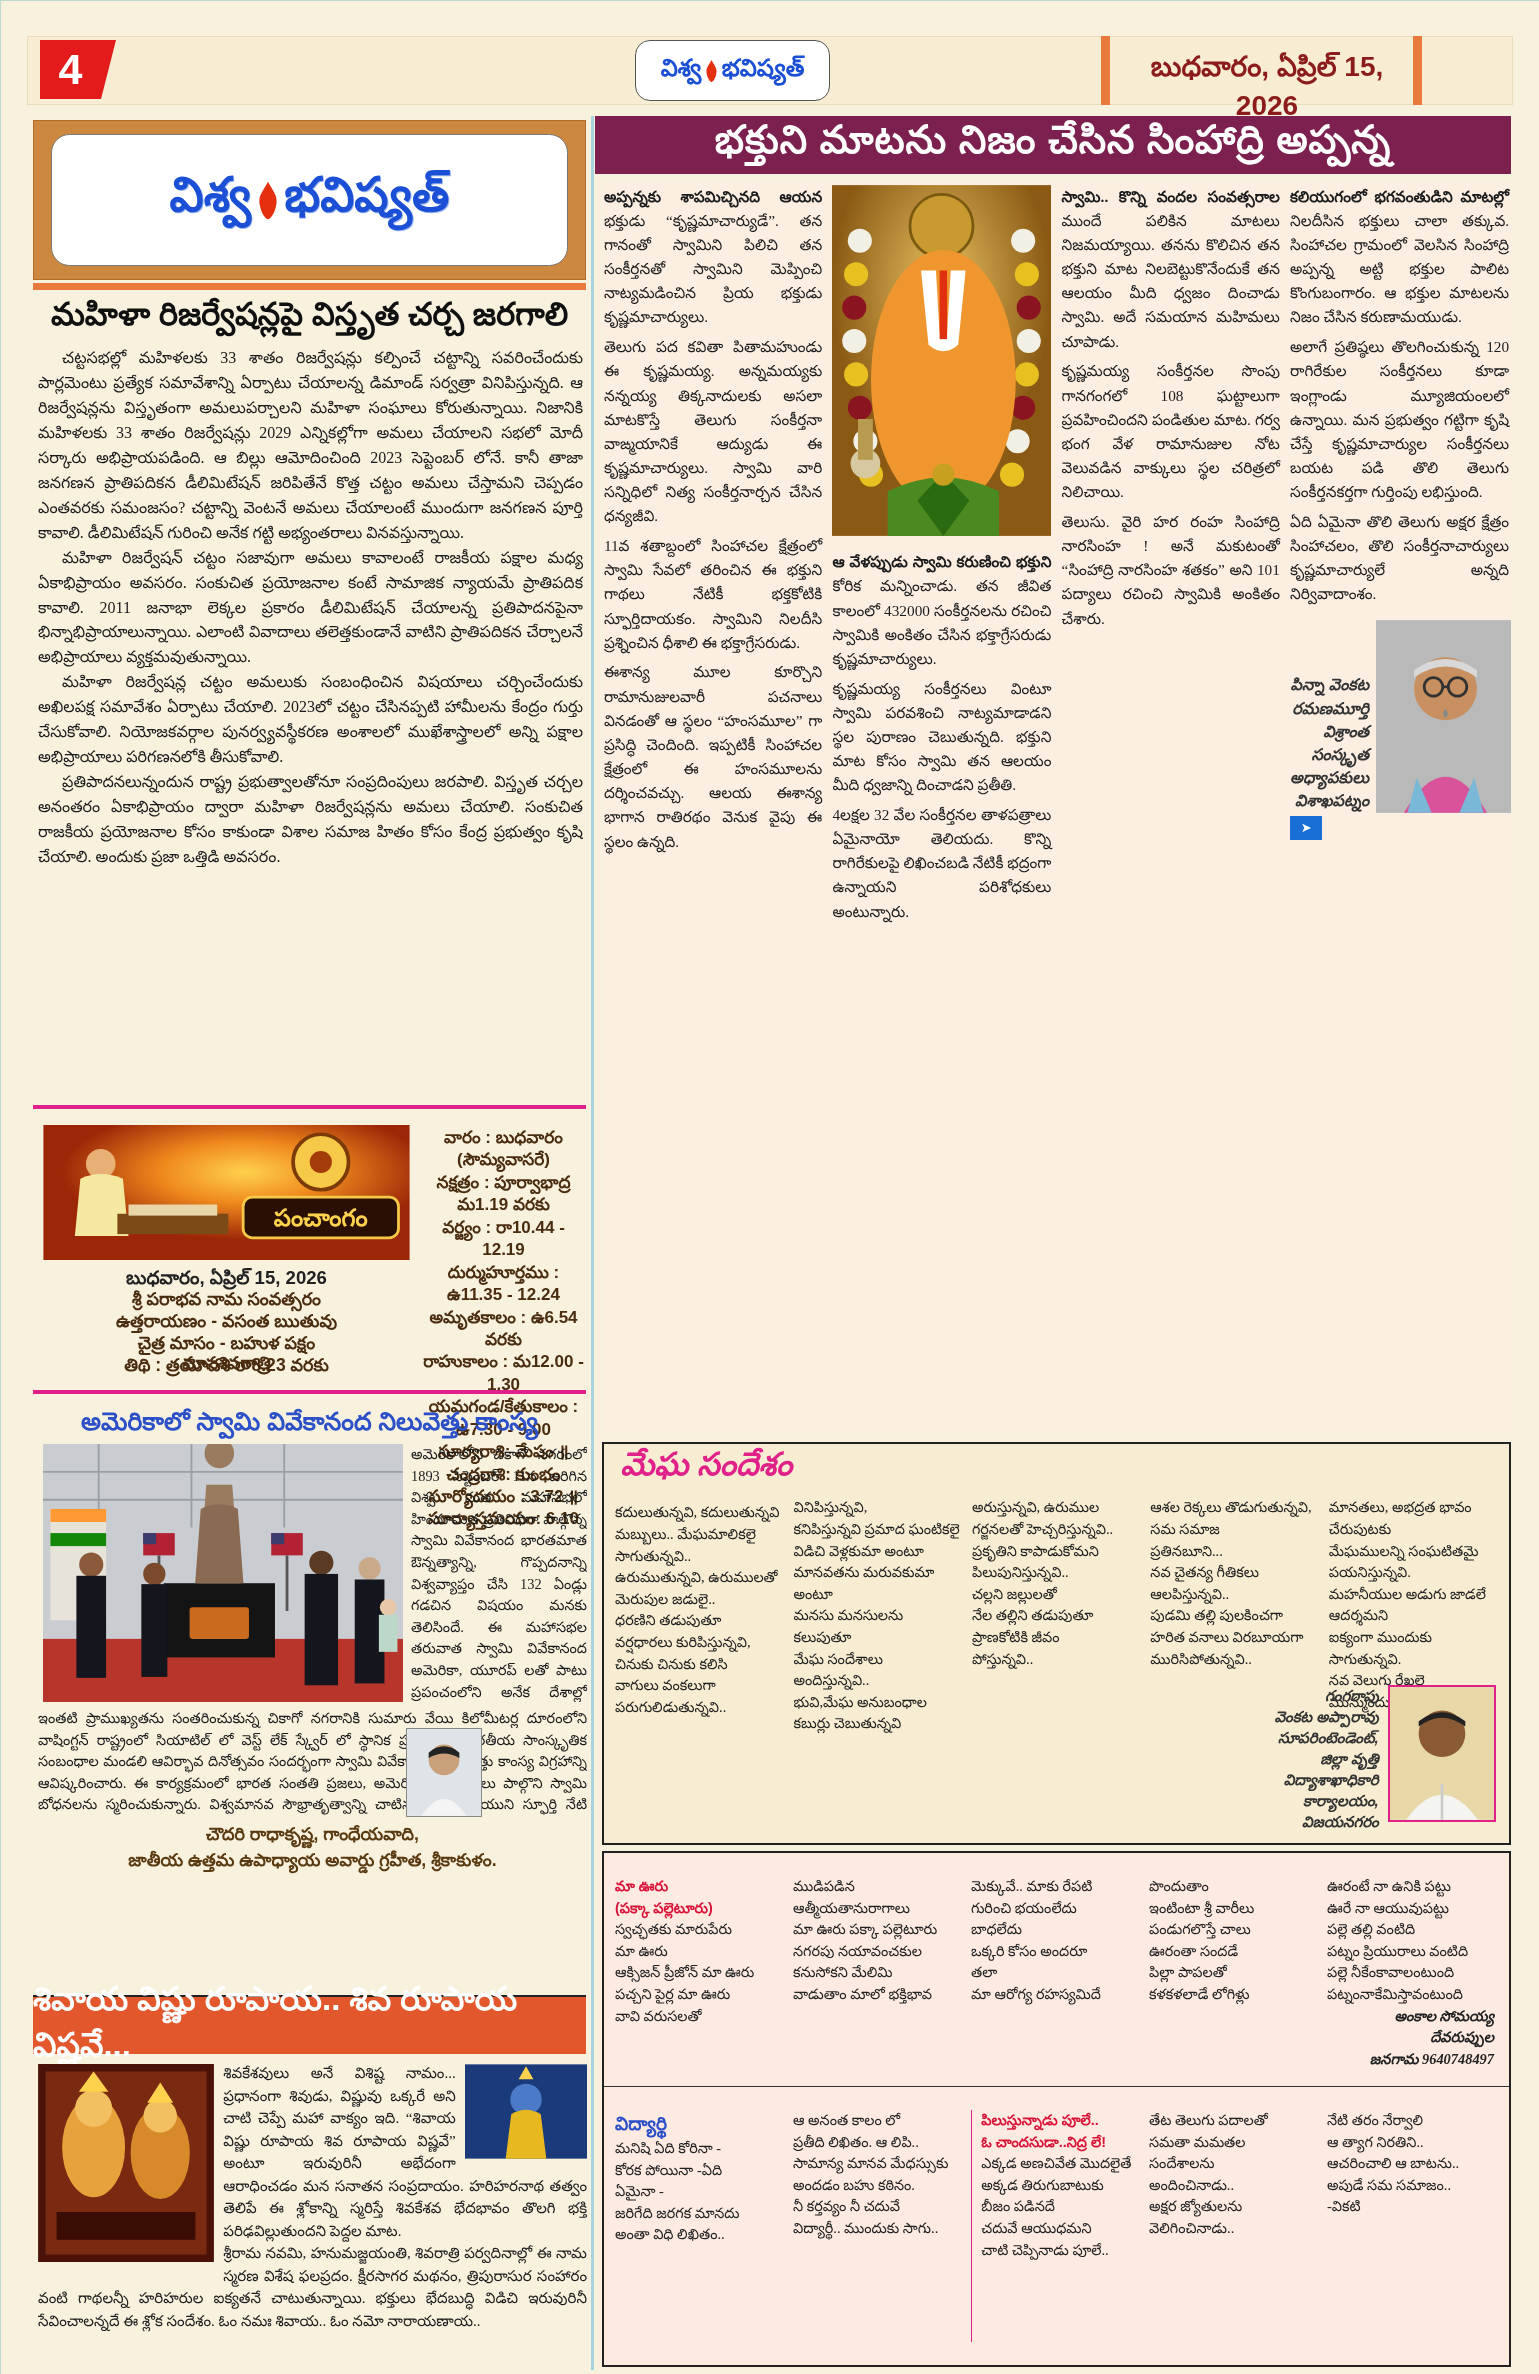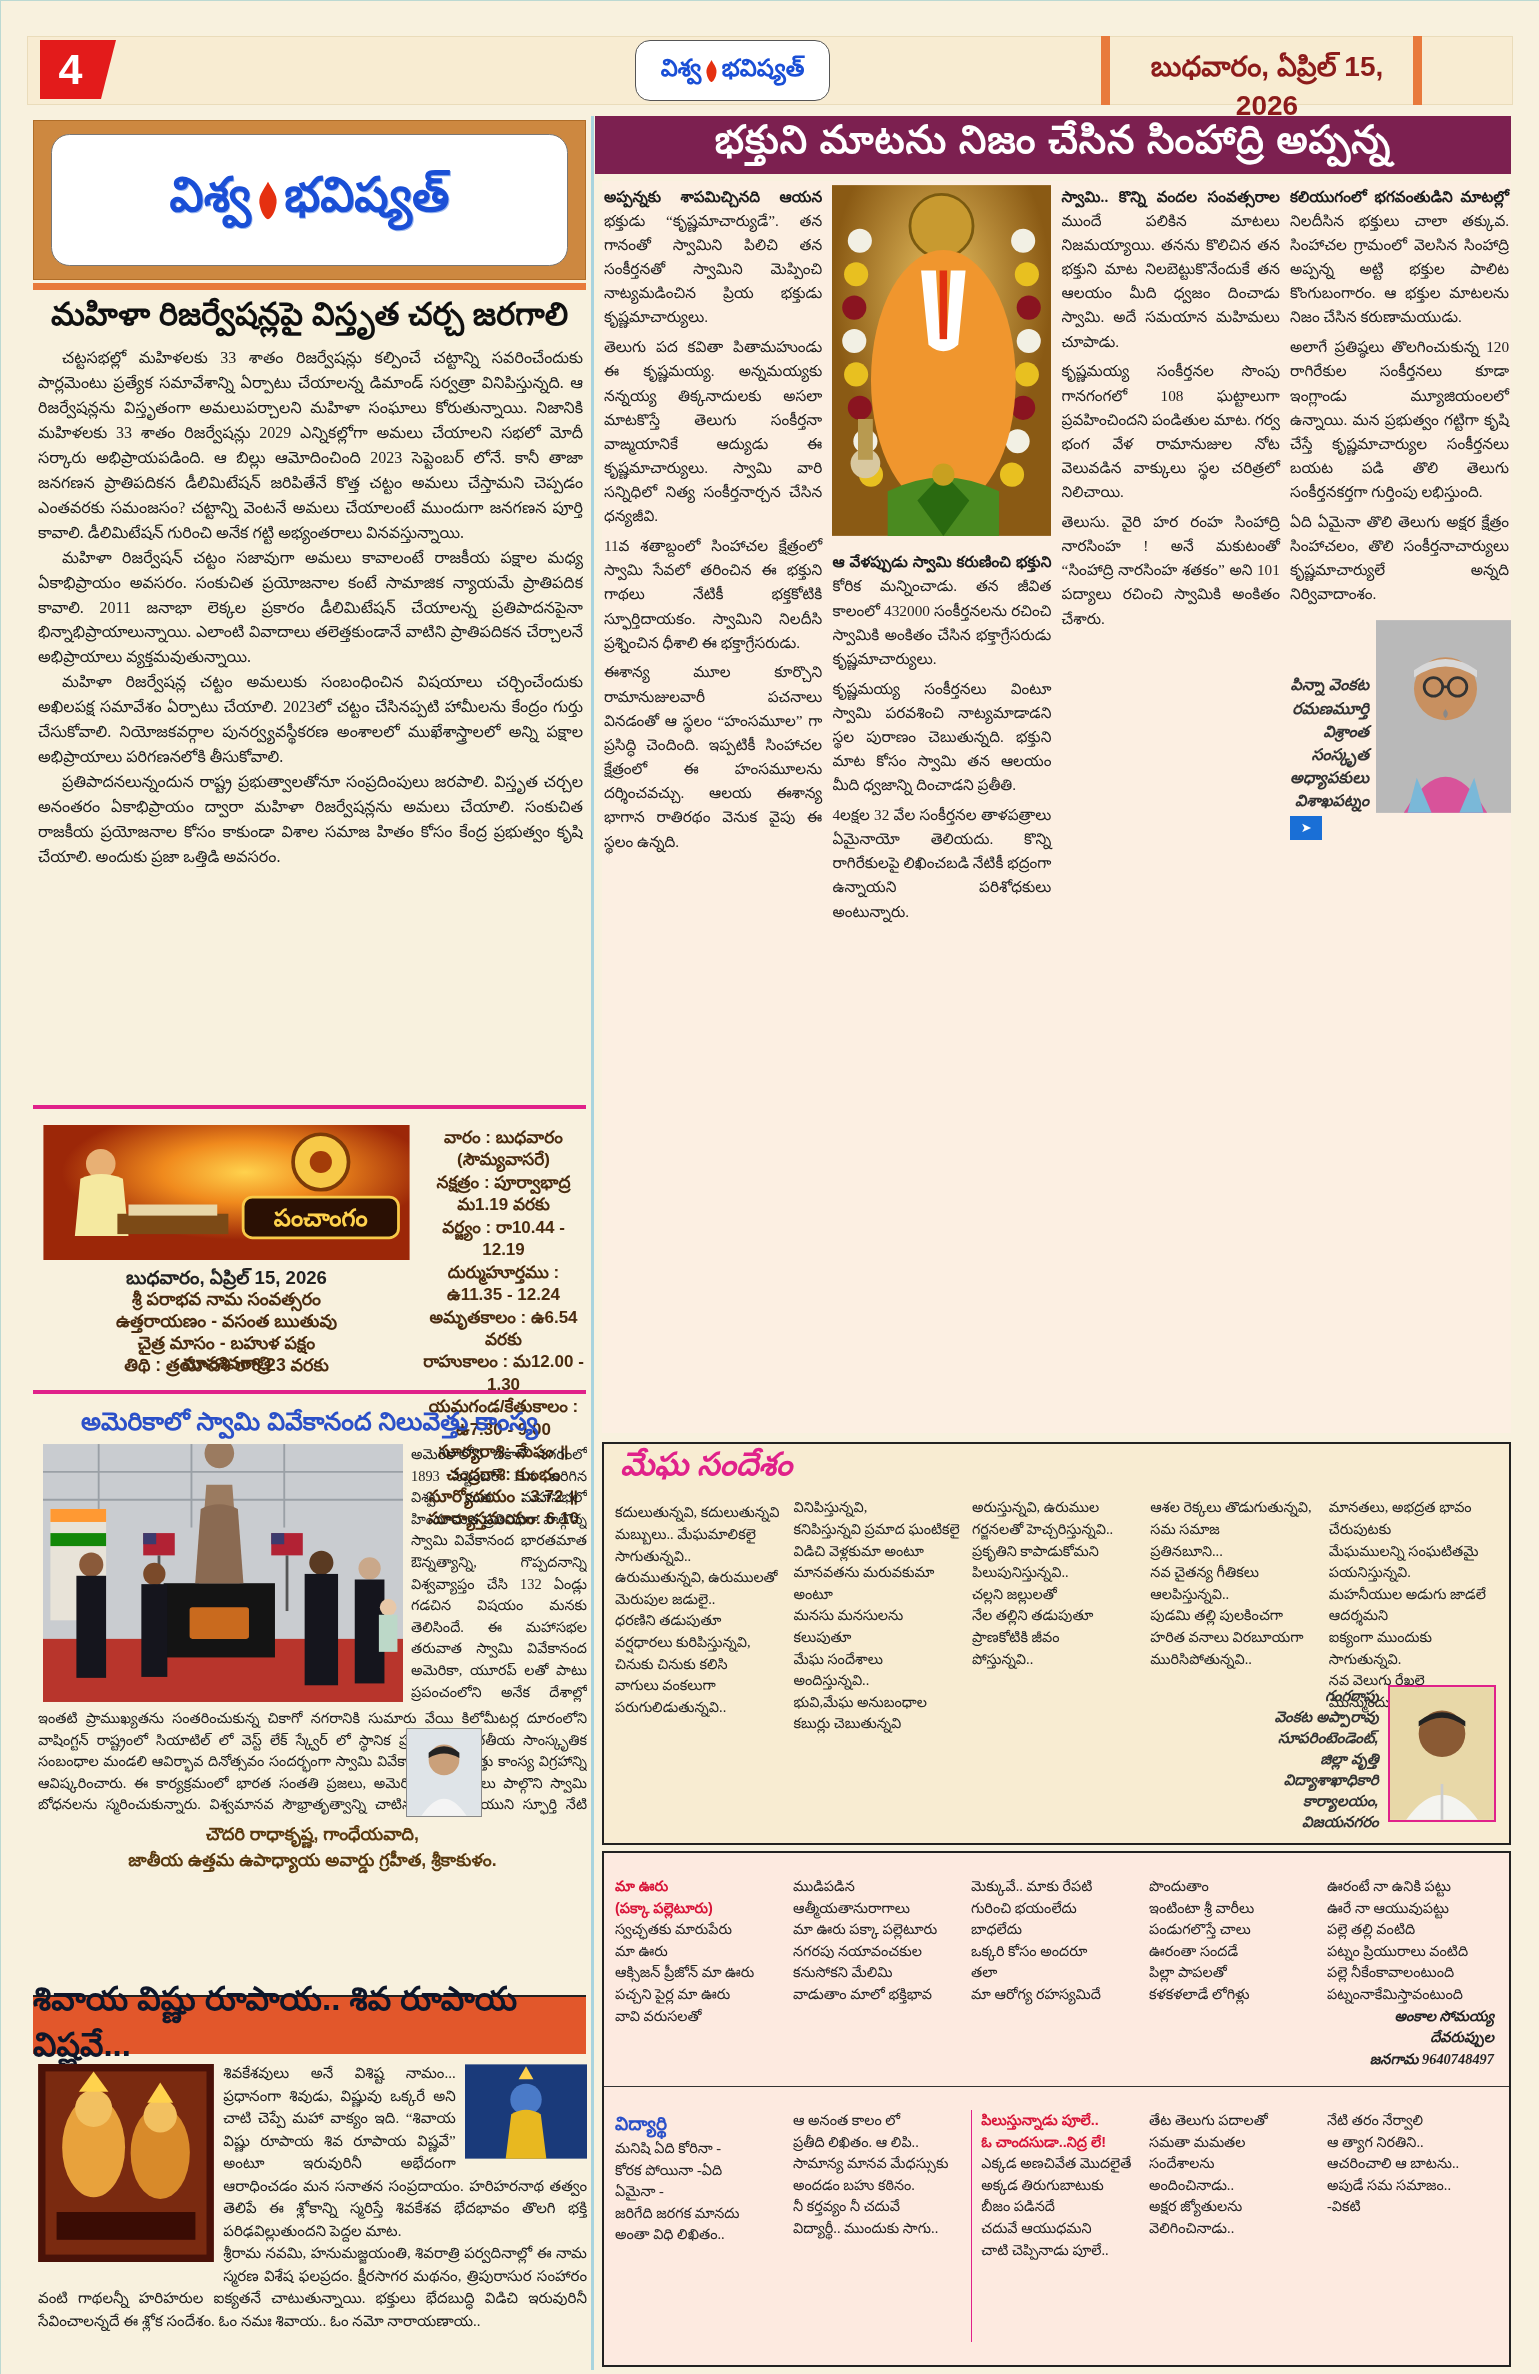--- a/index.html
+++ b/index.html
@@ -56,21 +56,21 @@
   .viv-col { position:absolute; left:410px; top:1443px; width:176px; height:258px; overflow:hidden;
              font-size:14.4px; line-height:1.5; color:#1b1b1b; text-align:justify; }
   .viv-low { position:absolute; left:37px; top:1707px; width:549px; height:109px; overflow:hidden;
              font-size:14.4px; line-height:1.5; color:#1b1b1b; text-align:justify; }
   .viv-port { position:absolute; left:405px; top:1727px; width:76px; height:89px; border:0.9px solid #888; }
   .viv-sig { position:absolute; left:37px; top:1820px; width:549px; text-align:center;
              font:bold 17.6px "Liberation Sans",sans-serif; color:#5a3a10; line-height:1.5; }
 
   .oban { position:absolute; left:32px; top:1994px; width:553px; height:59px; background:#e2572b;
           border-top:2.8px solid #222; display:flex; align-items:center; justify-content:center;
-          color:#0f172a; font:bold 33px "Liberation Sans",sans-serif; }
+          color:#ffffff; font:bold 33px "Liberation Sans",sans-serif; }
   .sv-body { position:absolute; left:37px; top:2061px; width:549px; height:302px; overflow:hidden;
              font-size:15px; line-height:1.5; color:#1b1b1b; text-align:justify; }
   .sv-img-l { float:left; width:176px; height:198px; margin:1.9px 9.3px 5.6px 0; }
   .sv-img-r { float:right; width:122px; height:95px; margin:1.9px 0 5.6px 9.3px; }
 
   
   .m-banner { position:absolute; left:594px; top:115px; width:916px; height:58px; background:#7c2050;
               display:flex; align-items:center; justify-content:center;
               color:#fff; font:bold 39px "Liberation Sans",sans-serif; letter-spacing:0.9px; }
   .m-wrap { position:absolute; left:601px; top:180px; width:909px; height:1252px; overflow:hidden;

